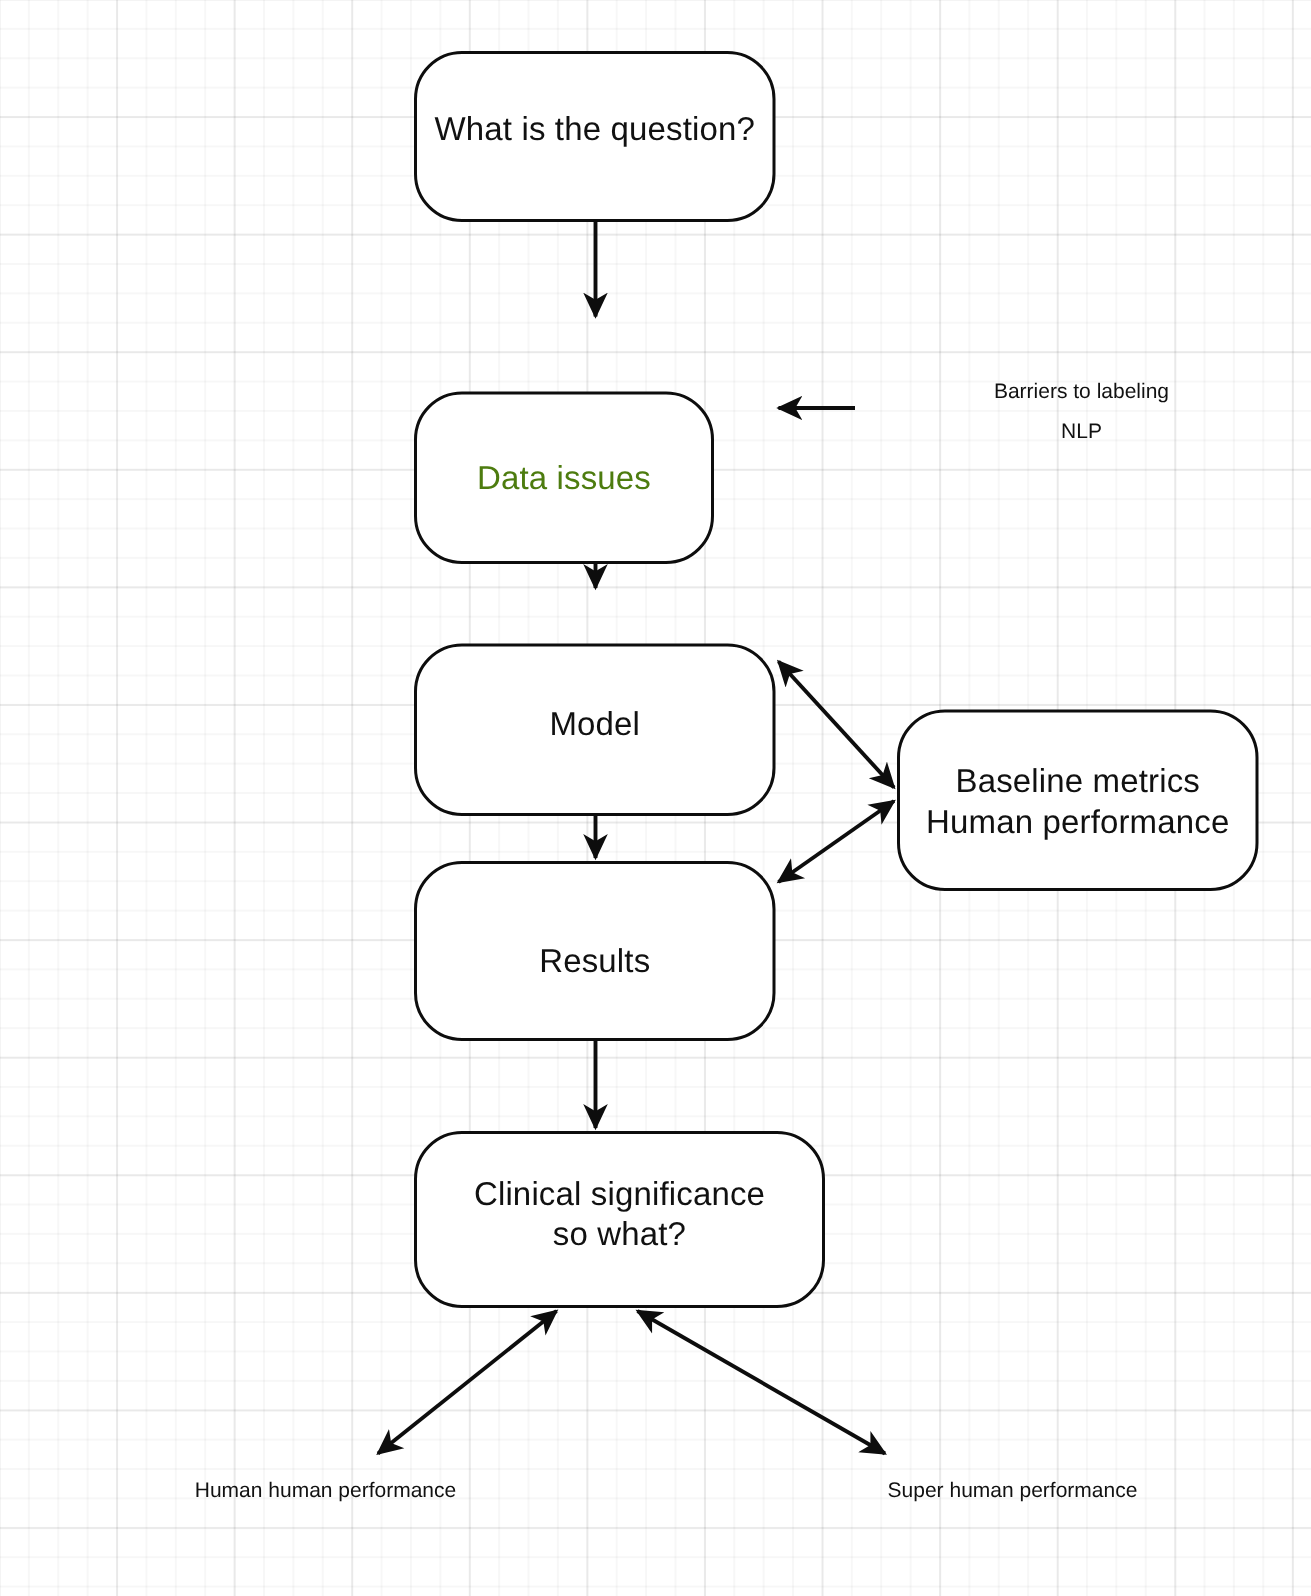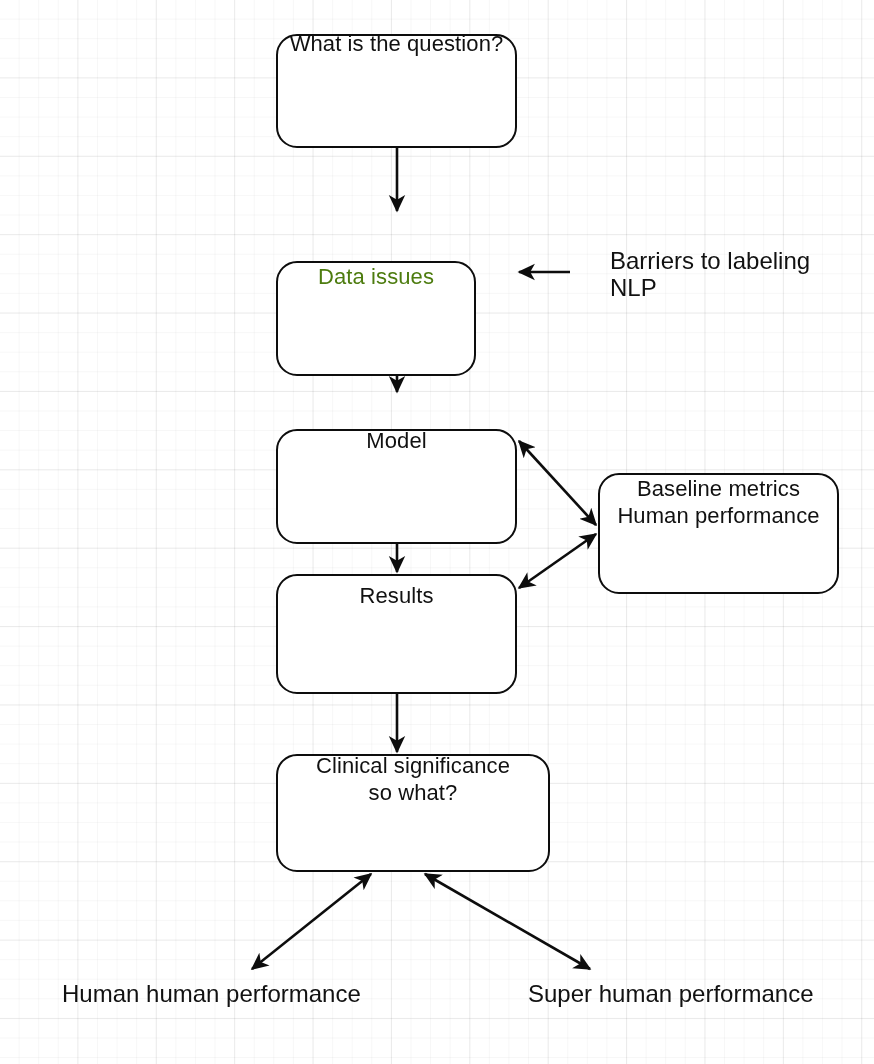--- a/index.html
+++ b/index.html
@@ -41,42 +41,43 @@
     width: 874px;
     height: 1064px;
     pointer-events: none;
   }
 
   .node {
     position: absolute;
     box-sizing: border-box;
     background: #ffffff;
     border: 2.6px solid #0d0d0d;
-    border-radius: 21px;
+    border-radius: 32px;
     display: flex;
-    align-items: flex-start;
+    align-items: center;
     justify-content: center;
     text-align: center;
     color: #111111;
     font-size: 22px;
     line-height: 27px;
     letter-spacing: 0.1px;
     z-index: 2;
   }
 
   .node .node-label {
     display: block;
     white-space: pre-line;
     padding: 0 6px;
   }
 
   .free-label {
     position: absolute;
+    text-align: center;
     color: #111111;
-    font-size: 24px;
+    font-size: 14px;
     line-height: 27px;
     white-space: pre-line;
     z-index: 2;
   }
 </style>
 </head>
 <body>
 
 <div id="canvas">
 
@@ -121,16 +122,16 @@
       </div>
       <div class="node" style="left: 598px; top: 473px; width: 241px; height: 121px; border-color: rgb(13, 13, 13); color: rgb(17, 17, 17);">
         <span class="node-label">Baseline metrics
 Human performance</span>
       </div>
     </div>
   <div id="label-layer">
       <div class="free-label" style="left: 610px; top: 247px; width: 222px; color: rgb(17, 17, 17);">Barriers to labeling
 NLP</div>
       <div class="free-label" style="left: 62px; top: 980px; width: 310px; color: rgb(17, 17, 17);">Human human performance</div>
-      <div class="free-label" style="left: 528px; top: 980px; width: 318px; color: rgb(17, 17, 17);">Super human performance</div>
+      <div class="free-label" style="left: 516px; top: 980px; width: 318px; color: rgb(17, 17, 17);">Super human performance</div>
     </div>
 
 </div>
 
 </body></html>

